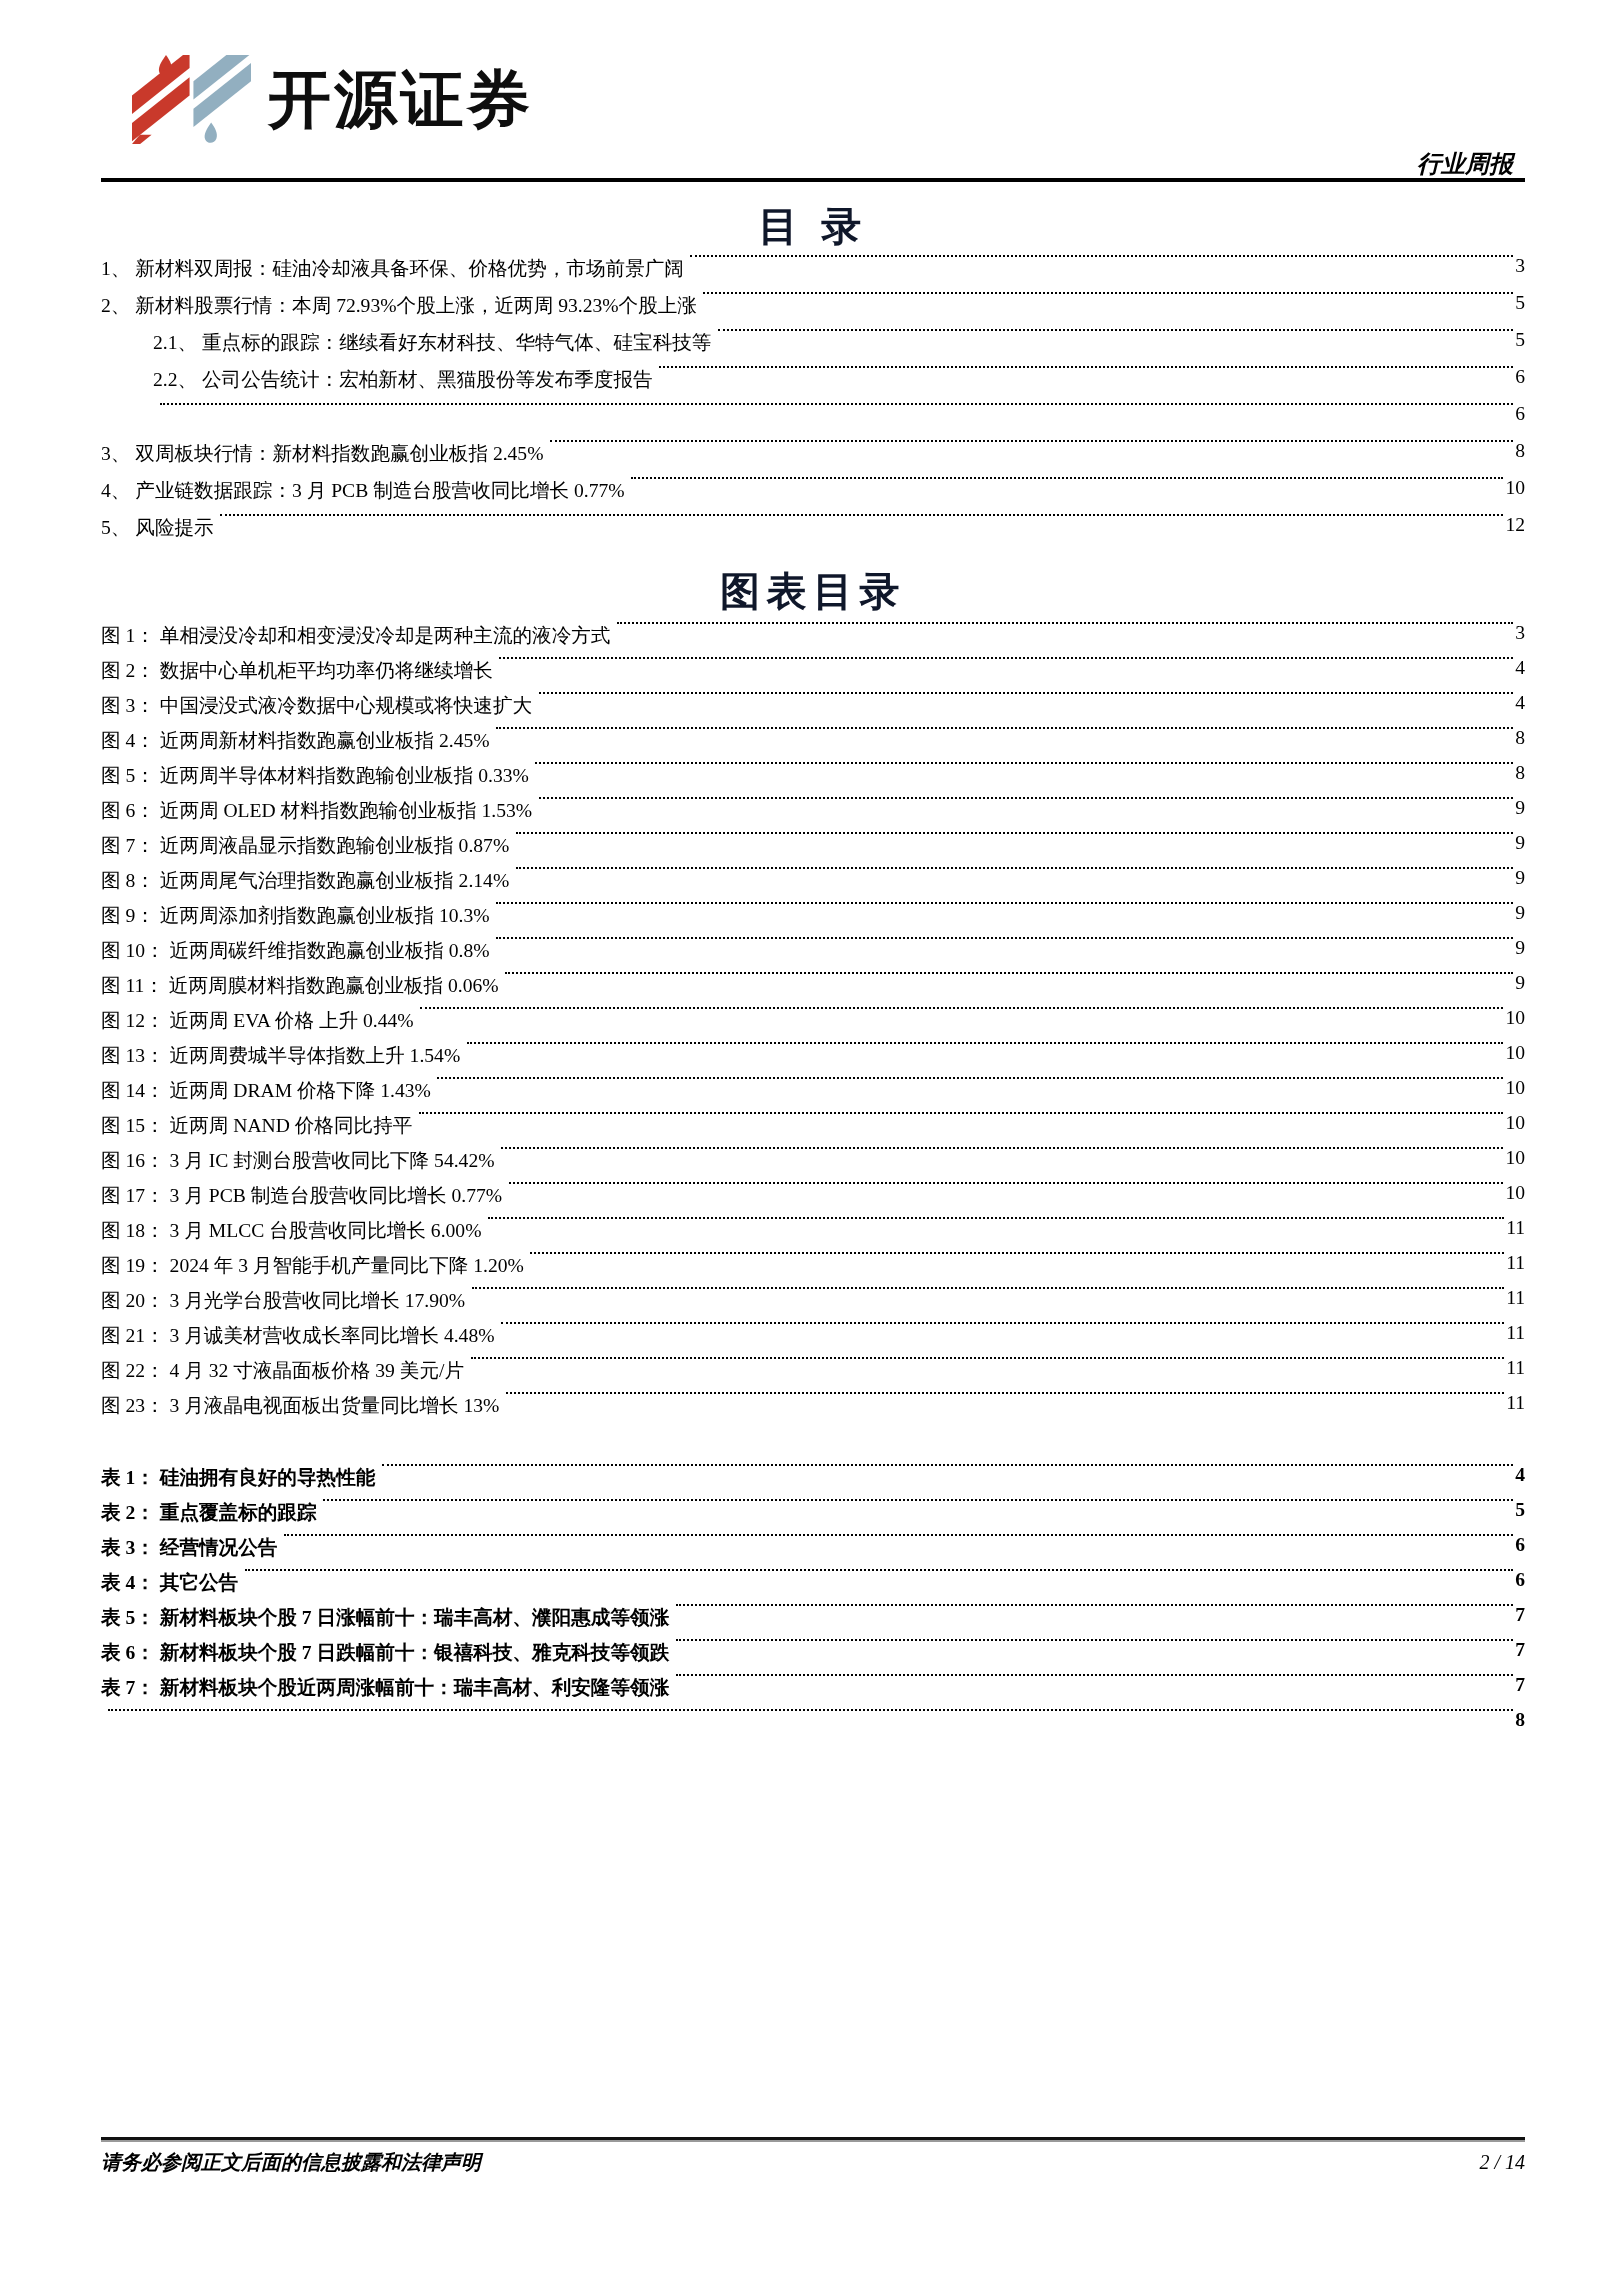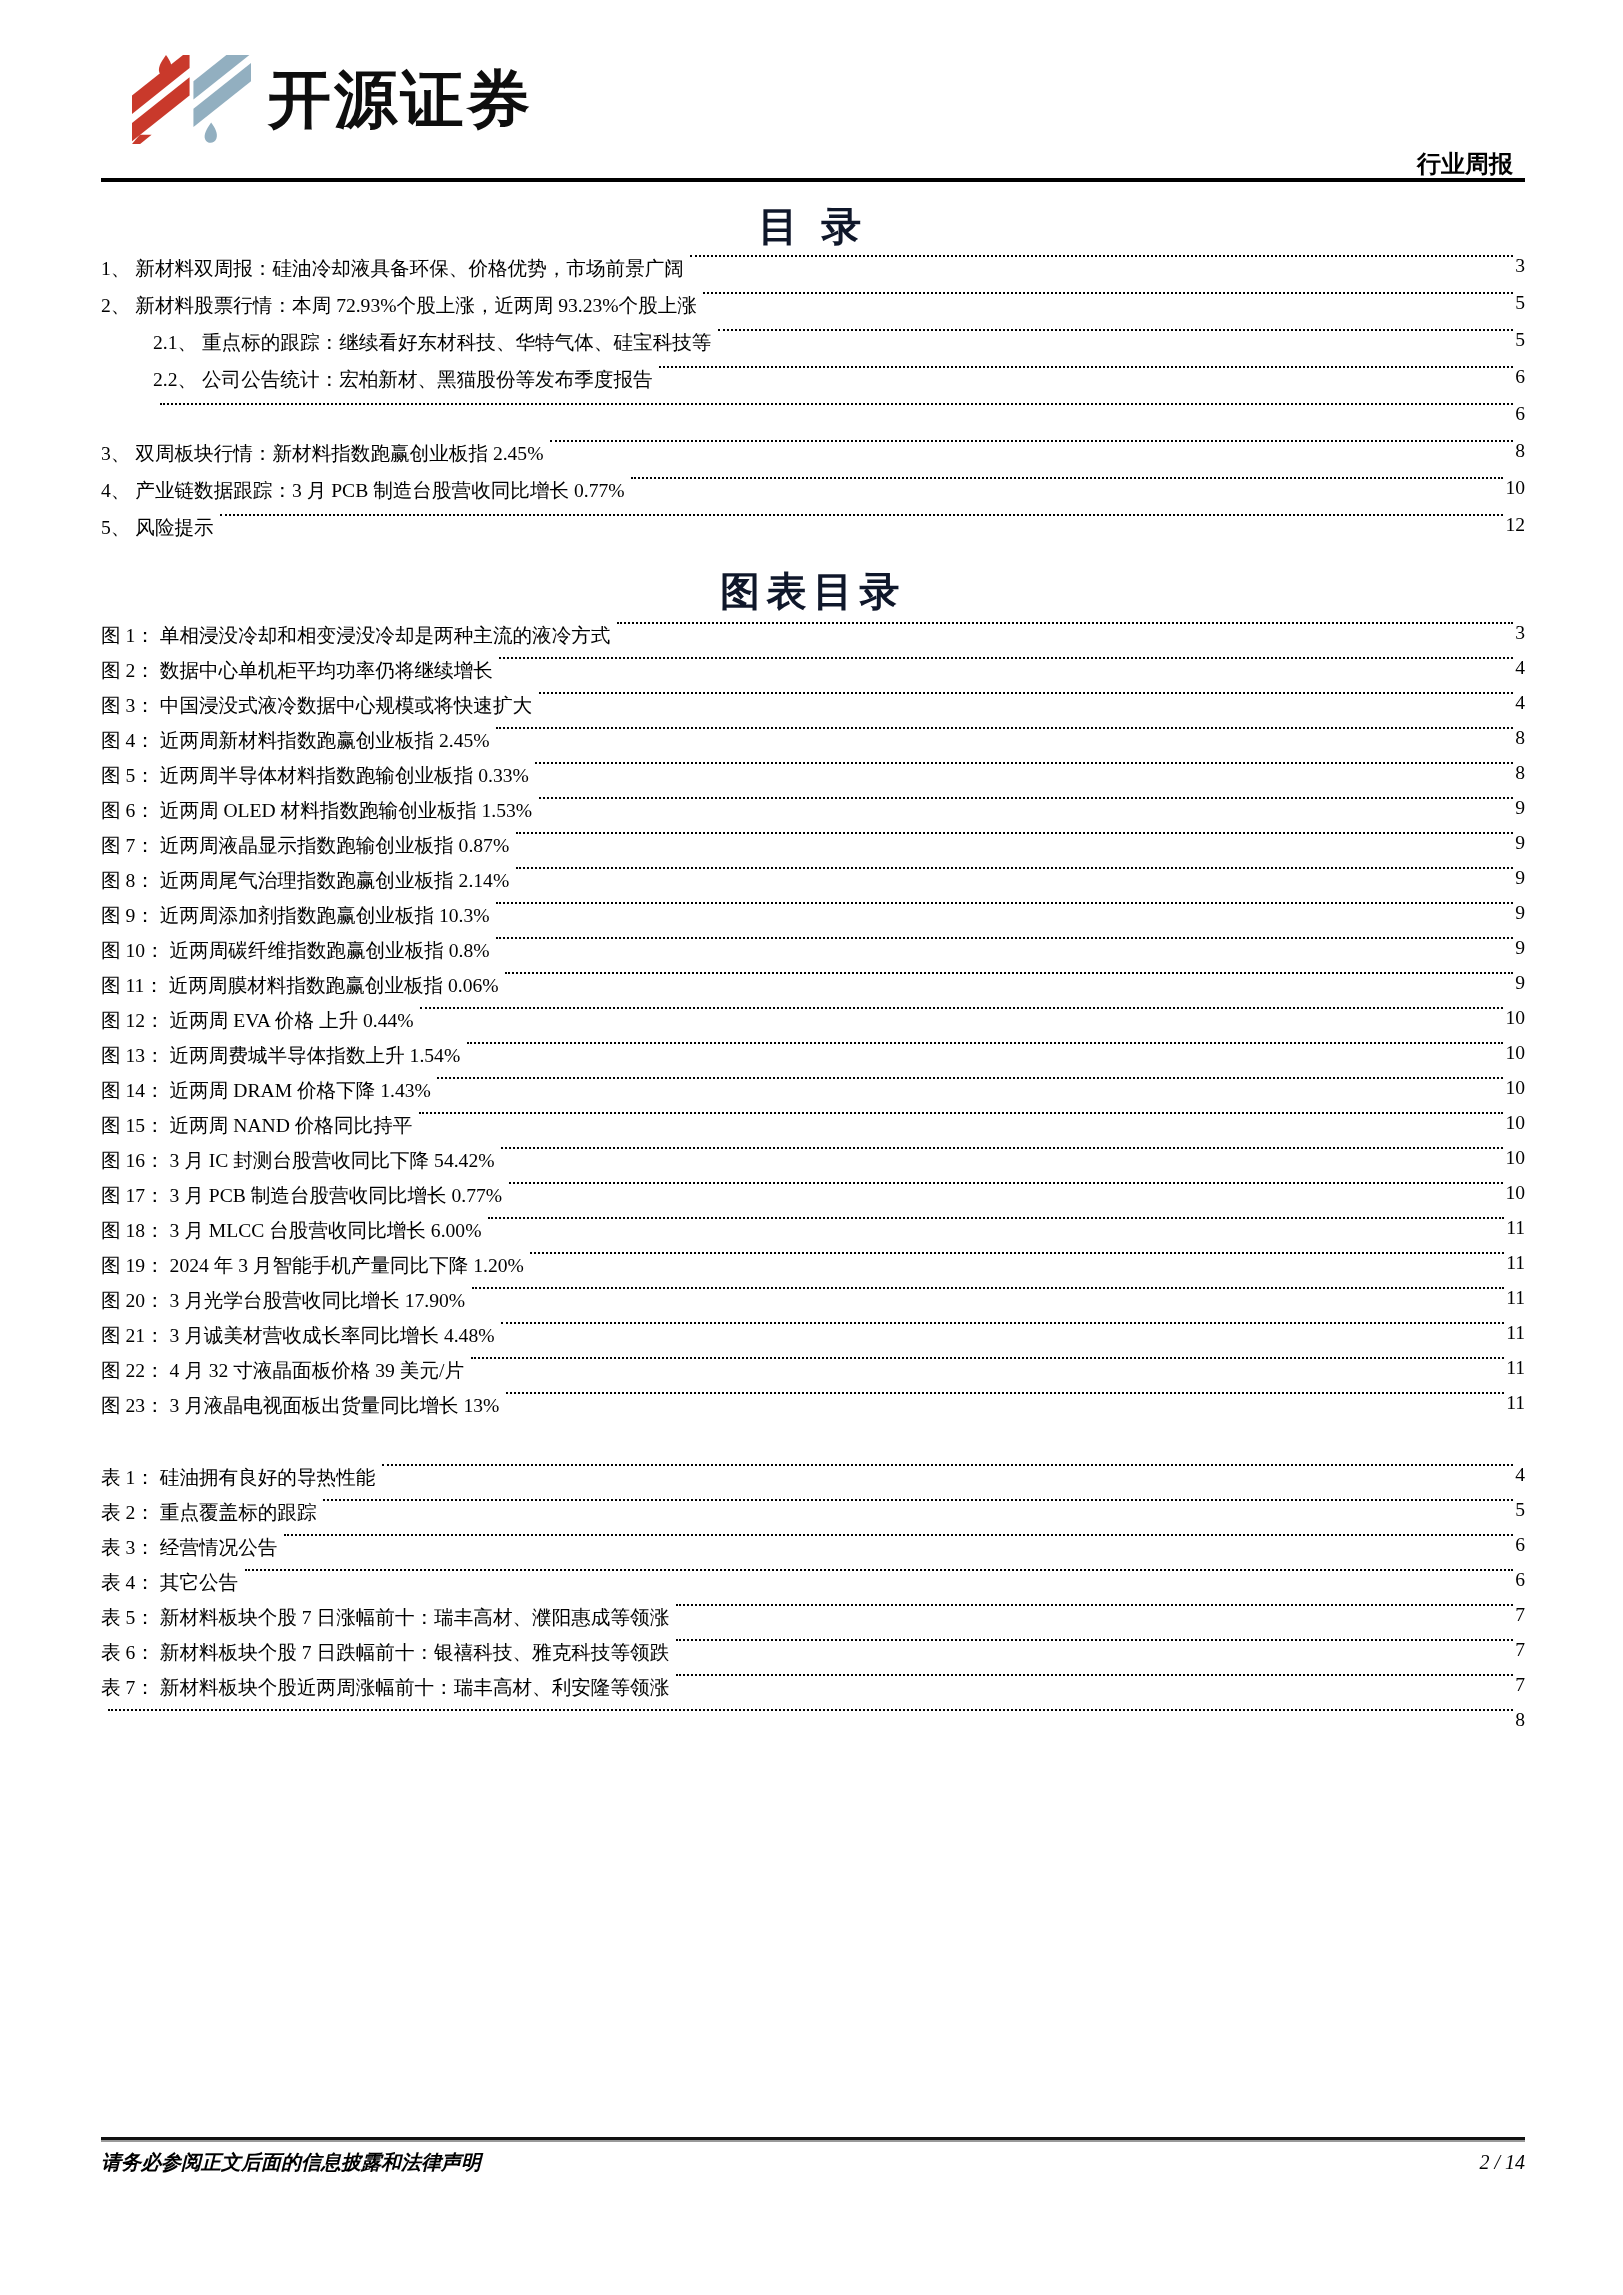--- a/index.html
+++ b/index.html
@@ -11,34 +11,34 @@
   
   .logo-wrap{position:absolute;left:132px;top:55px;display:flex;align-items:flex-start;}
   .logo-icon{width:119px;height:89px;flex:0 0 auto;}
   .logo-text{
     font-family:"DejaVu Sans","Liberation Sans",sans-serif;
     font-weight:900;font-size:63px;line-height:89px;color:#0e0e0e;
     letter-spacing:3.3px;margin-left:17px;white-space:nowrap;text-align:center;
   }
   .report-type{
     position:absolute;right:110px;top:148px;font-size:24px;font-weight:bold;
-    white-space:nowrap;color:#000;
+    white-space:nowrap;color:#000;font-style:italic;
   }
   .header-rule{position:absolute;left:101px;top:178px;width:1424px;height:3.9px;background:#000;}
   
   .content{position:absolute;left:101px;top:207px;width:1424px;}
   .sec-title{
     text-align:center;color:#0f172a;font-weight:bold;font-size:40px;
     letter-spacing:6.5px;margin:0 0 9.2px 0;line-height:39px;
   }
   .sec-title.figures{margin-top:21px;margin-bottom:10.5px;}
   .list{margin:0;padding:0;}
   .row{display:flex;align-items:flex-start;height:37px;font-size:19.6px;white-space:nowrap;}
   .fig-list .row,.tab-list .row{height:35px;}
-  .tab-list{margin-top:37px;}
+  .tab-list{margin-top:37px;font-weight:bold;}
   .row.lvl2{padding-left:52px;}
   .row .lbl{flex:0 0 auto;}
   .row .leader{flex:1 1 auto;border-bottom:2px dotted #000;margin:0 2.6px 5.2px 6.5px;min-width:19.6px;}
   .row .pg{flex:0 0 auto;}
   
   .footer-rule{position:absolute;left:101px;top:2137px;width:1424px;height:3.3px;background:#111;
     box-shadow:0 2px 0 #999;}
   .footer-bar{position:absolute;left:101px;top:2149px;width:1424px;display:flex;
     justify-content:space-between;align-items:baseline;font-size:20px;font-style:italic;}
   .disclaimer{font-weight:bold;}

